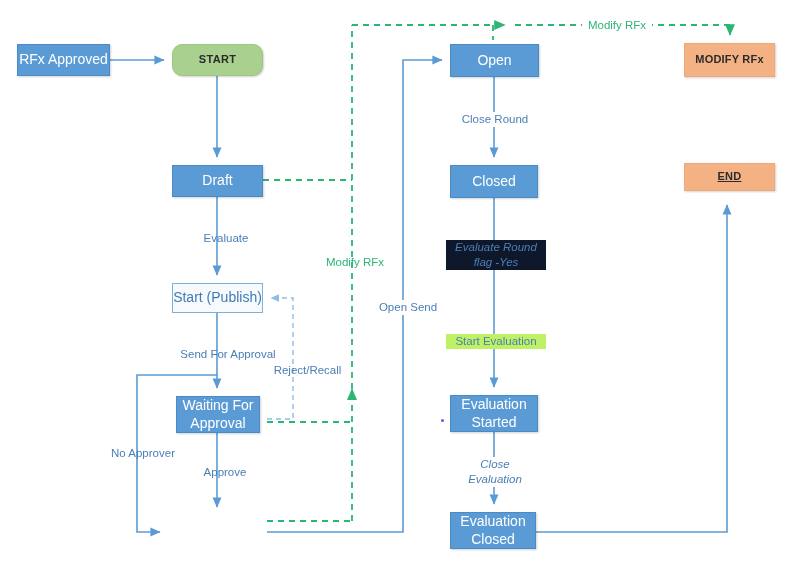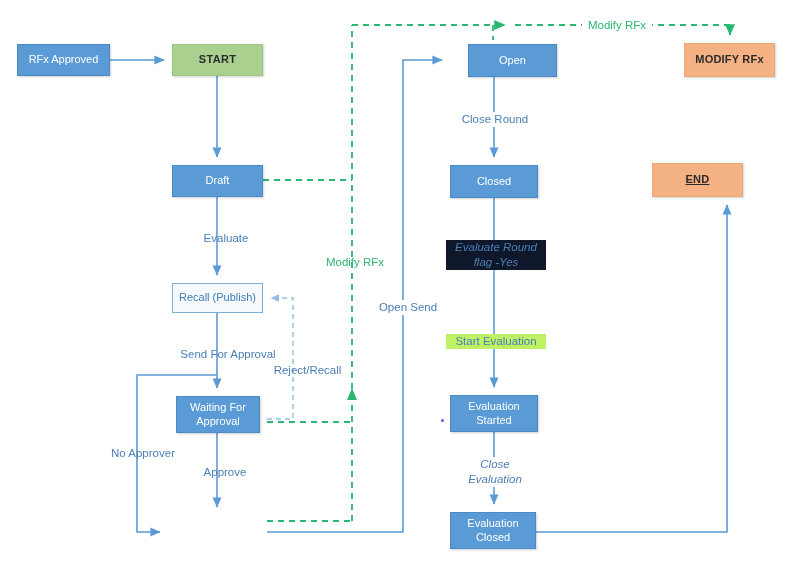--- a/index.html
+++ b/index.html
@@ -10,21 +10,21 @@
     font-family:"Liberation Sans", sans-serif;
     overflow:hidden;
   }
   #canvas{position:relative;width:800px;height:578px;background:#fff;}
   svg#wires{position:absolute;left:0;top:0;width:800px;height:578px;}
 
   .node{
     position:absolute;
     display:flex;align-items:center;justify-content:center;
     text-align:center;
-    font-size:11px;
+    font-size:14px;
     line-height:1.25;
     box-sizing:border-box;
     box-shadow:1px 1px 2px rgba(0,0,0,0.18);
   }
   .node.blue{
     background:#5b9bd5;
     color:#ffffff;
     border:1px solid #4a8bc6;
   }
   .node.green{
@@ -128,33 +128,33 @@
       <path d="M515,25 L730,25 L730,35" marker-end="url(#arrG)"></path>
     </g>
 
     <g fill="#2bb673">
       <path d="M352,388 L357,400 L347,400 z"></path>
     </g>
   </svg>
 
   <div class="node blue" style="left:17px;top:44px;width:93px;height:32px;">RFx Approved</div>
 
-  <div class="node green" style="left:172px;top:44px;width:91px;height:32px;">START</div>
+  <div class="node green" style="left:172px;top:44px;width:91px;height:32px;border-radius:10px;">START</div>
 
   <div class="node orange" style="left:684px;top:43px;width:91px;height:34px;">MODIFY RFx</div>
 
-  <div class="node blue" style="left:450px;top:44px;width:89px;height:33px;margin-left:18px;">Open</div>
+  <div class="node blue" style="left:450px;top:44px;width:89px;height:33px;">Open</div>
 
   <div class="node blue" style="left:172px;top:165px;width:91px;height:32px;">Draft</div>
 
   <div class="node blue" style="left:450px;top:165px;width:88px;height:33px;">Closed</div>
 
-  <div class="node orange" style="left:652px;top:163px;width:91px;height:34px;text-decoration:underline;">END</div>
+  <div class="node orange" style="left:684px;top:163px;width:91px;height:28px;text-decoration:underline;">END</div>
 
-  <div class="node hollow" style="left:172px;top:283px;width:91px;height:30px;">Recall (Publish)</div>
+  <div class="node hollow" style="left:172px;top:283px;width:91px;height:30px;">Start (Publish)</div>
 
   <div class="node blue" style="left:176px;top:396px;width:84px;height:37px;white-space:pre-line;">Waiting For
 Approval</div>
 
   <div class="node blue" style="left:450px;top:395px;width:88px;height:37px;white-space:pre-line;">Evaluation
 Started</div>
 
 
   <div class="node blue" style="left:450px;top:512px;width:86px;height:37px;white-space:pre-line;">Evaluation
 Closed</div>

